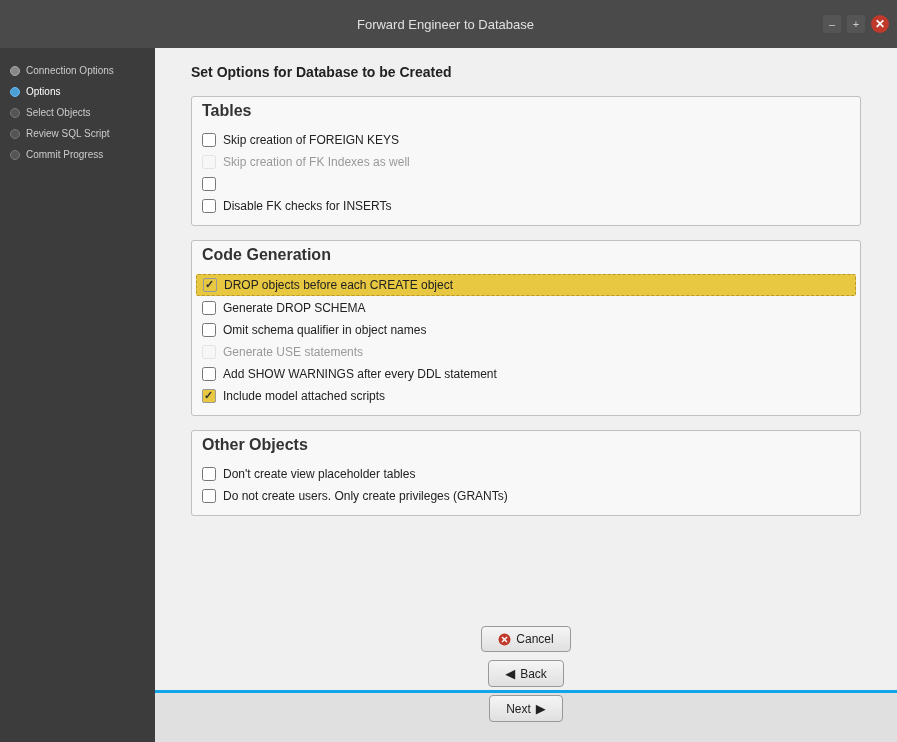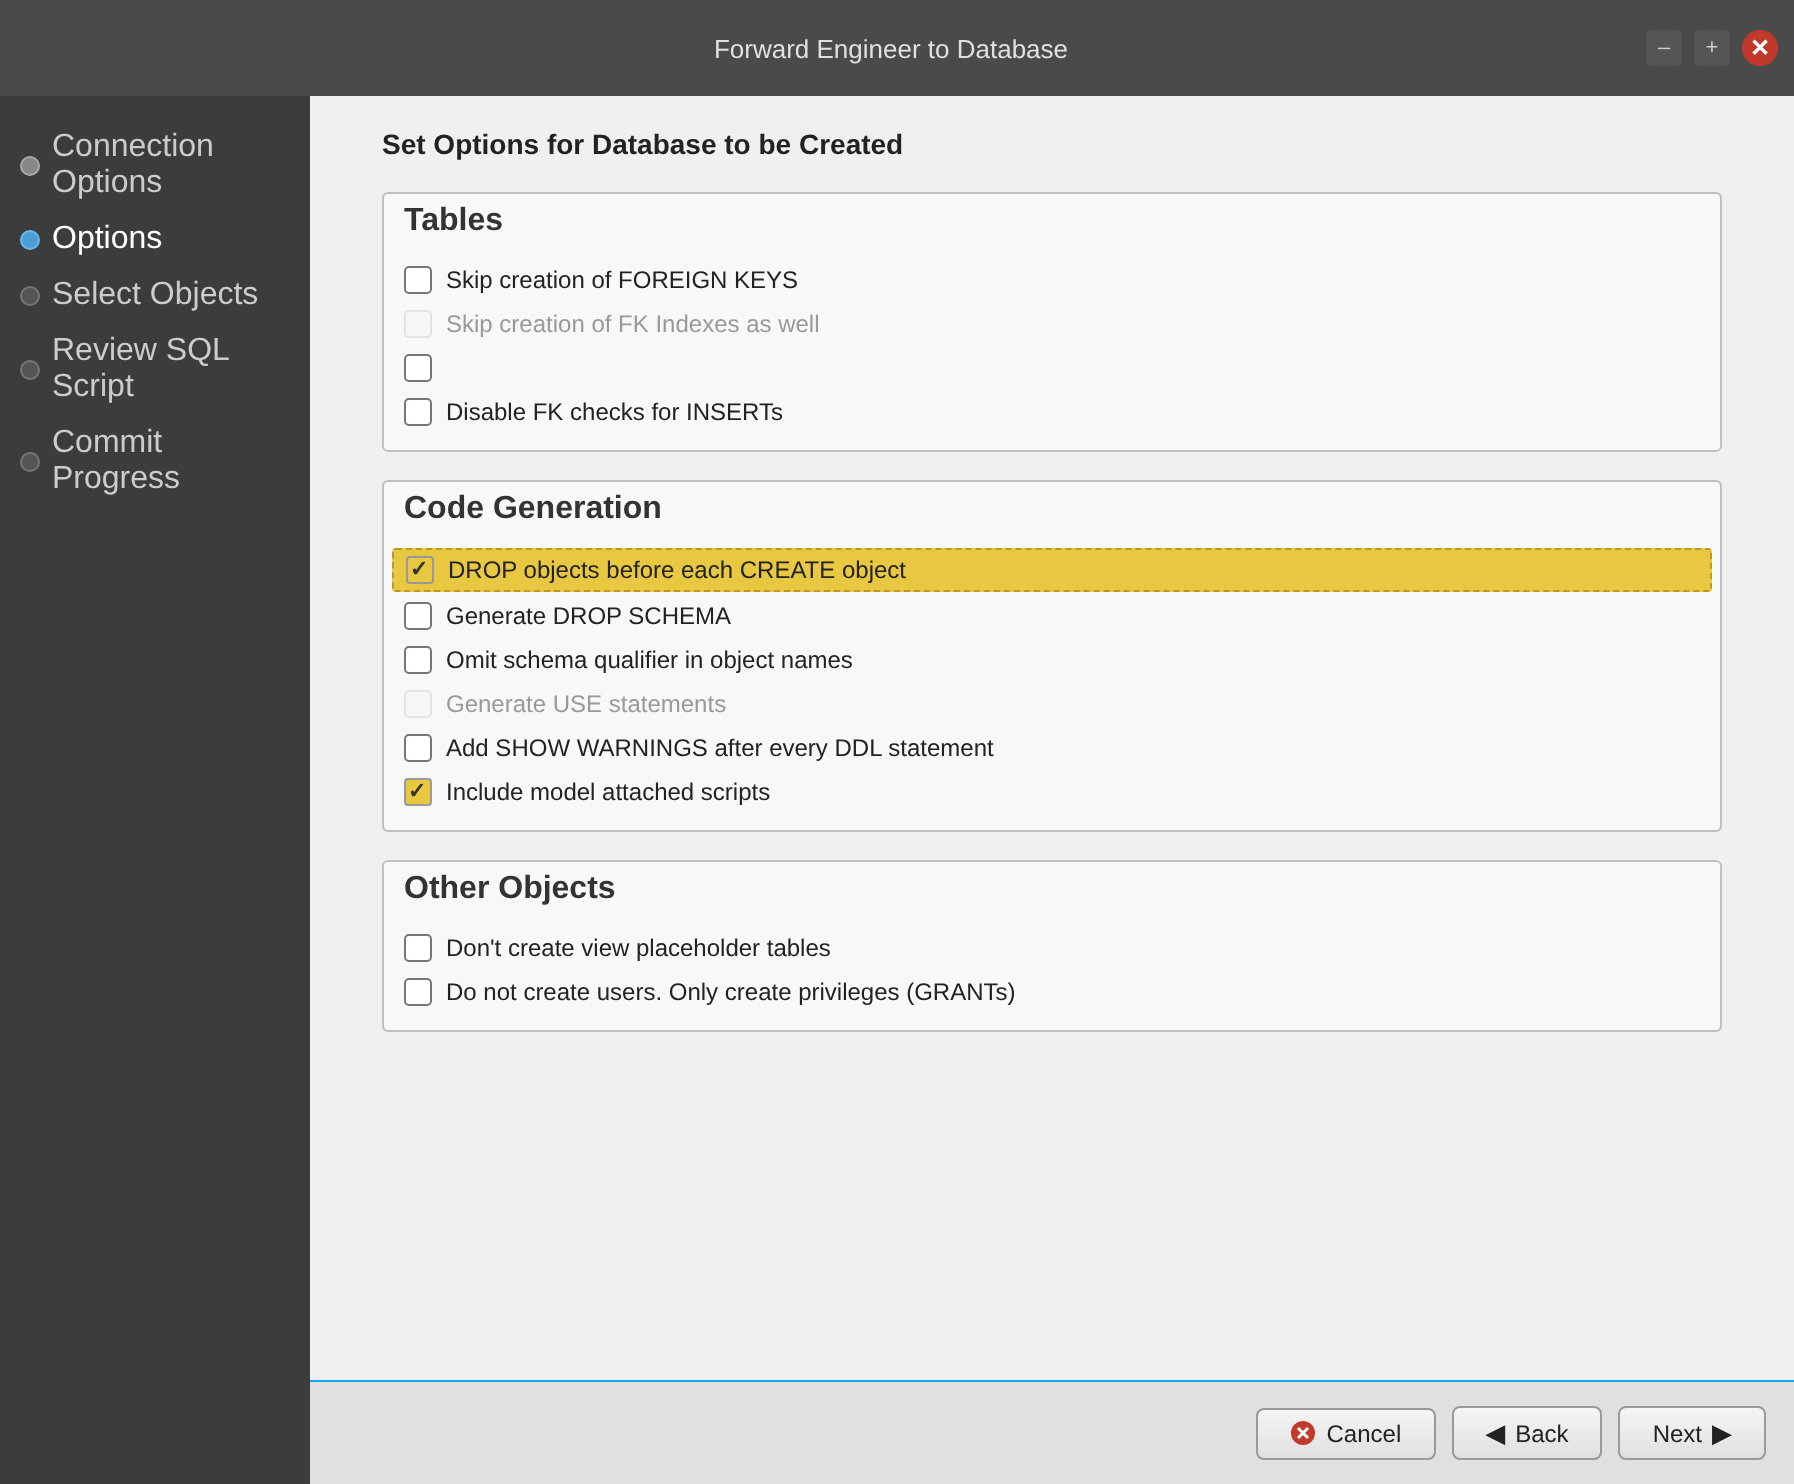--- a/index.html
+++ b/index.html
@@ -72,21 +72,21 @@
       background: #3c3c3c;
       padding: 12px 0;
       flex-shrink: 0;
     }
     .sidebar-item {
       display: flex;
       align-items: center;
       padding: 5px 10px;
       cursor: pointer;
       color: #ccc;
-      font-size: 16px;
+      font-size: 10px;
     }
     .sidebar-item.active {
       color: #ffffff;
     }
     .sidebar-item .dot {
       width: 10px;
       height: 10px;
       border-radius: 50%;
       margin-right: 6px;
       flex-shrink: 0;
@@ -165,28 +165,29 @@
       background: #e8c840;
       border: 1px dashed #b8982a;
       border-radius: 2px;
       padding: 3px 6px;
       margin: 1px -6px;
     }
 
     
     .footer {
       background: #e0e0e0;
-      border-top: 1px solid #0ea5e9;
+      border-top: 3px solid #0ea5e9;
       display: flex;
       justify-content: flex-end;
       align-items: center;
       padding: 20px 14px;
       gap: 8px;
       height: 52px;
       flex-shrink: 0;
+      flex-direction: column;
     }
 
     .footer-btn {
       display: flex;
       align-items: center;
       justify-content: center;
       padding: 5px 16px;
       border: 1px solid #999;
       border-radius: 4px;
       background: linear-gradient(to bottom, #f5f5f5, #e0e0e0);

